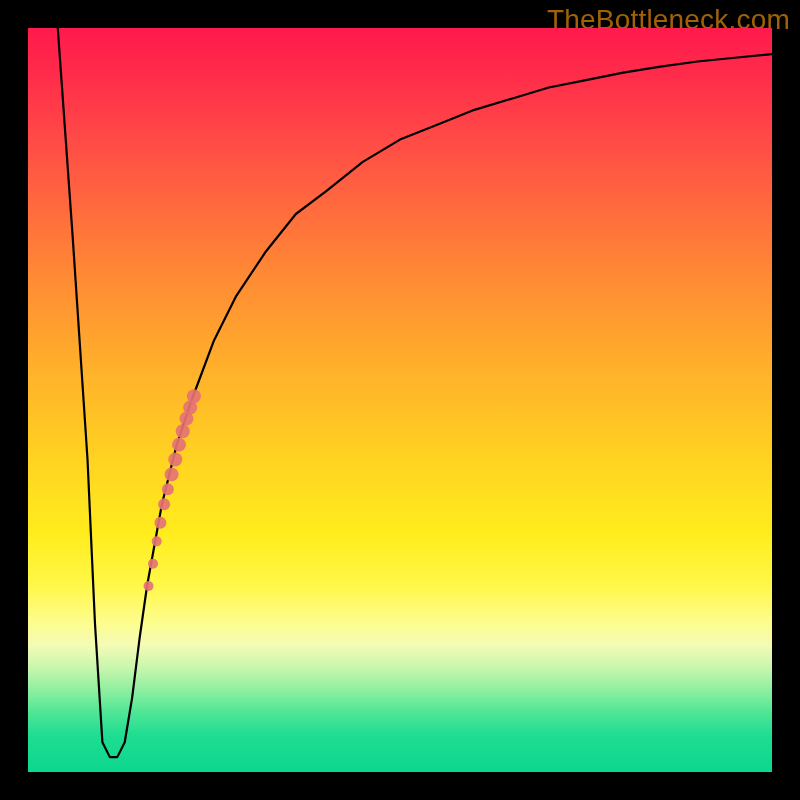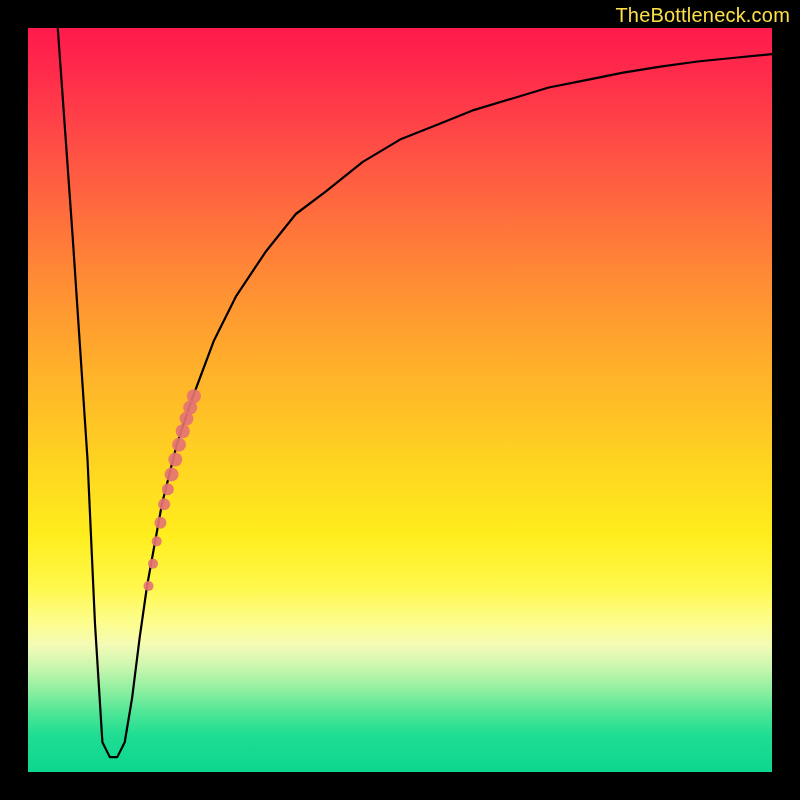--- a/index.html
+++ b/index.html
@@ -48,22 +48,22 @@
     left: 0;
     top: 0;
     width: 744px;
     height: 744px;
     pointer-events: none;
   }
   .watermark {
     position: absolute;
     top: 4px;
     right: 10px;
-    color: #fde047;
-    font-size: 20px;
+    color: #a16207;
+    font-size: 28px;
     font-weight: 500;
     letter-spacing: 0.2px;
     user-select: none;
     margin-left: 20px;
   }
 </style>
 </head>
 <body>
 
 <div class="frame">

